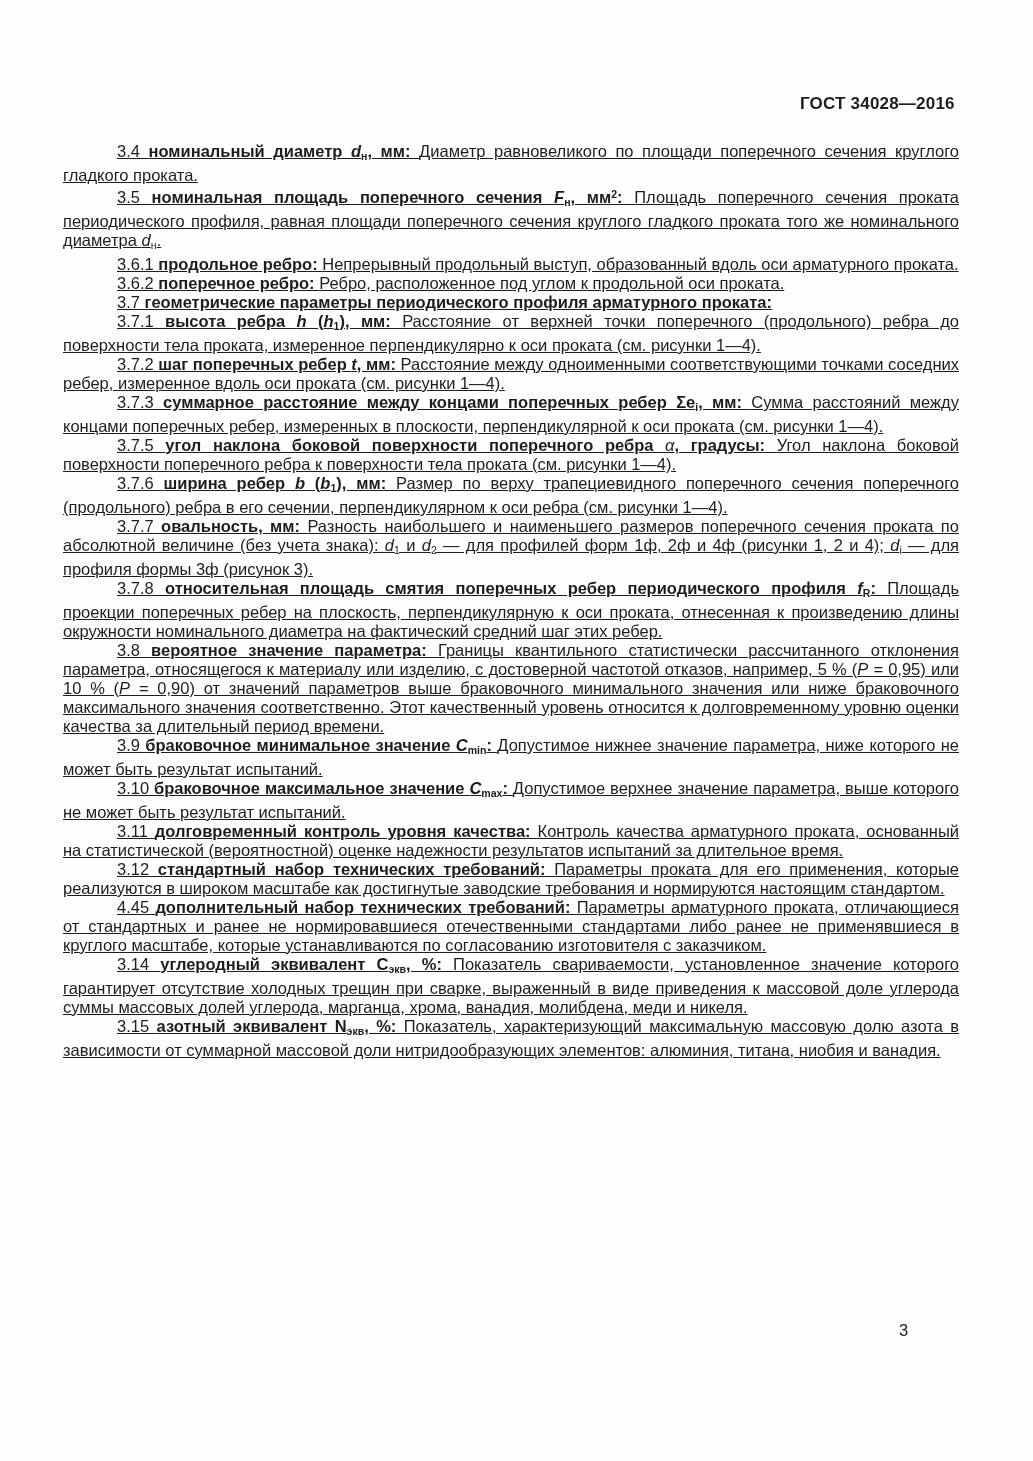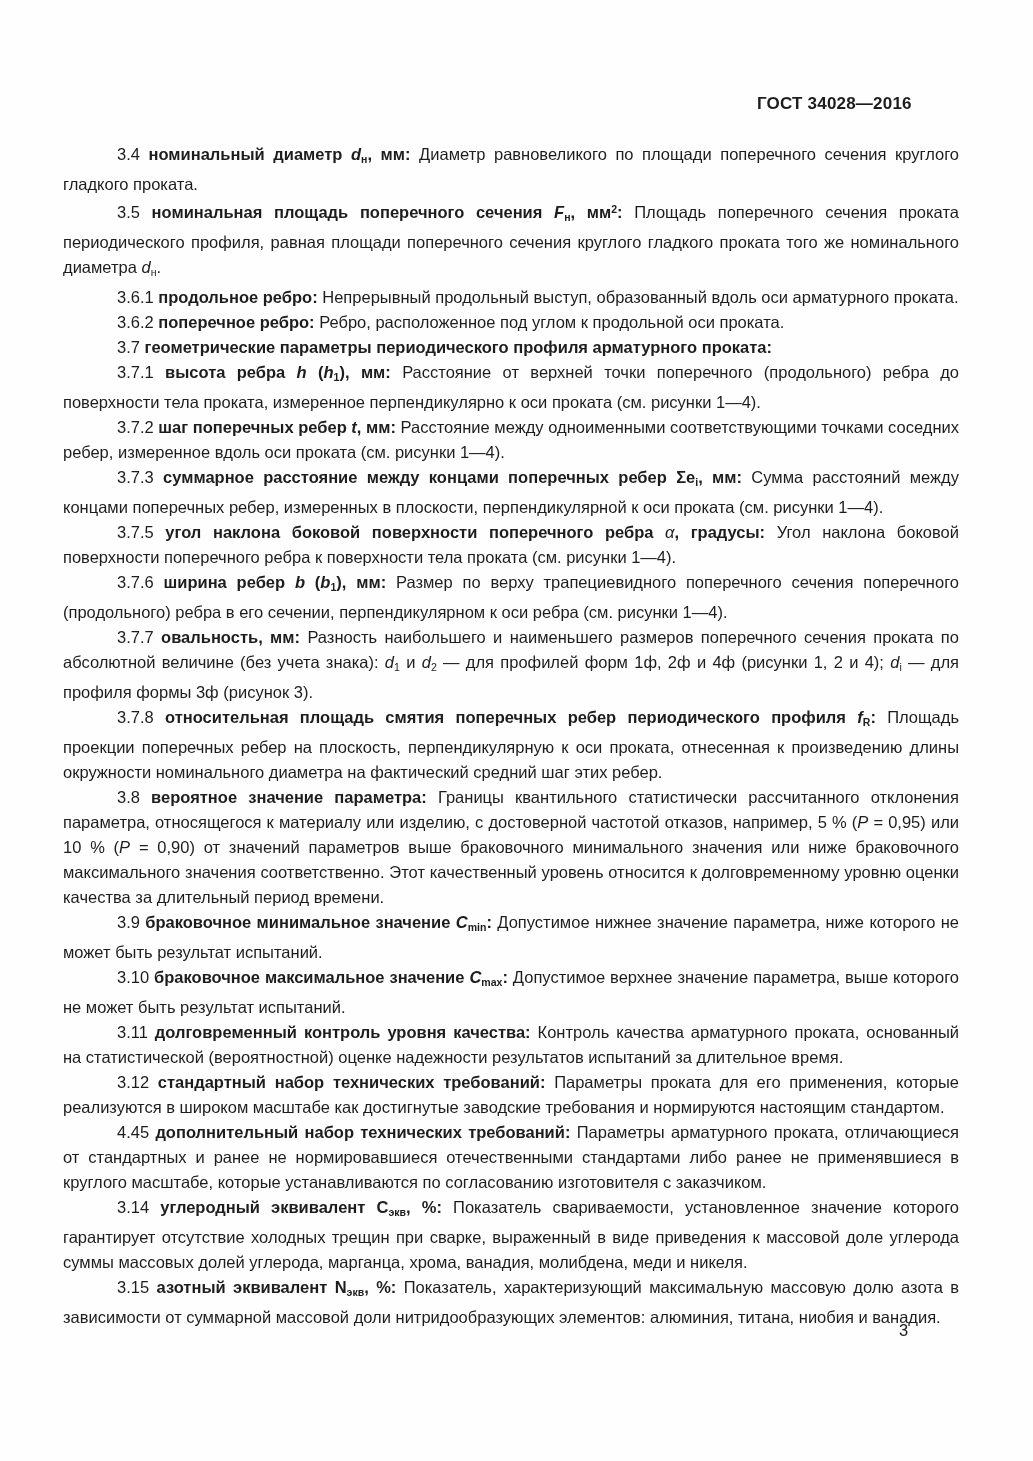--- a/index.html
+++ b/index.html
@@ -10,34 +10,35 @@
   }
   .page{
     position:relative;
     width:1033px;height:1461px;
     background:#fefefe;
     color:#1d1d1d;
     overflow:hidden;
   }
   .doc-header{
     position:absolute;
-    top:94px;left:757px;
+    top:94px;left:800px;
     font-size:17px;
     font-weight:700;
     letter-spacing:0.2px;
     white-space:nowrap;
   }
   .doc-body{
     position:absolute;
     top:142px;left:63px;
     width:896px;
     font-size:16.5px;
-    line-height:25px;
+    line-height:19px;
     text-align:justify;
     hyphens:auto;
+    text-decoration:underline;
     -webkit-hyphens:auto;
   }
   .para{
     margin:0;
     text-indent:54px;
   }
   .seg-b{font-weight:700;}
   .seg-i{font-style:italic;}
   .seg-sub{font-size:0.64em;vertical-align:-0.28em;}
   .seg-sup{font-size:0.64em;vertical-align:0.5em;}

